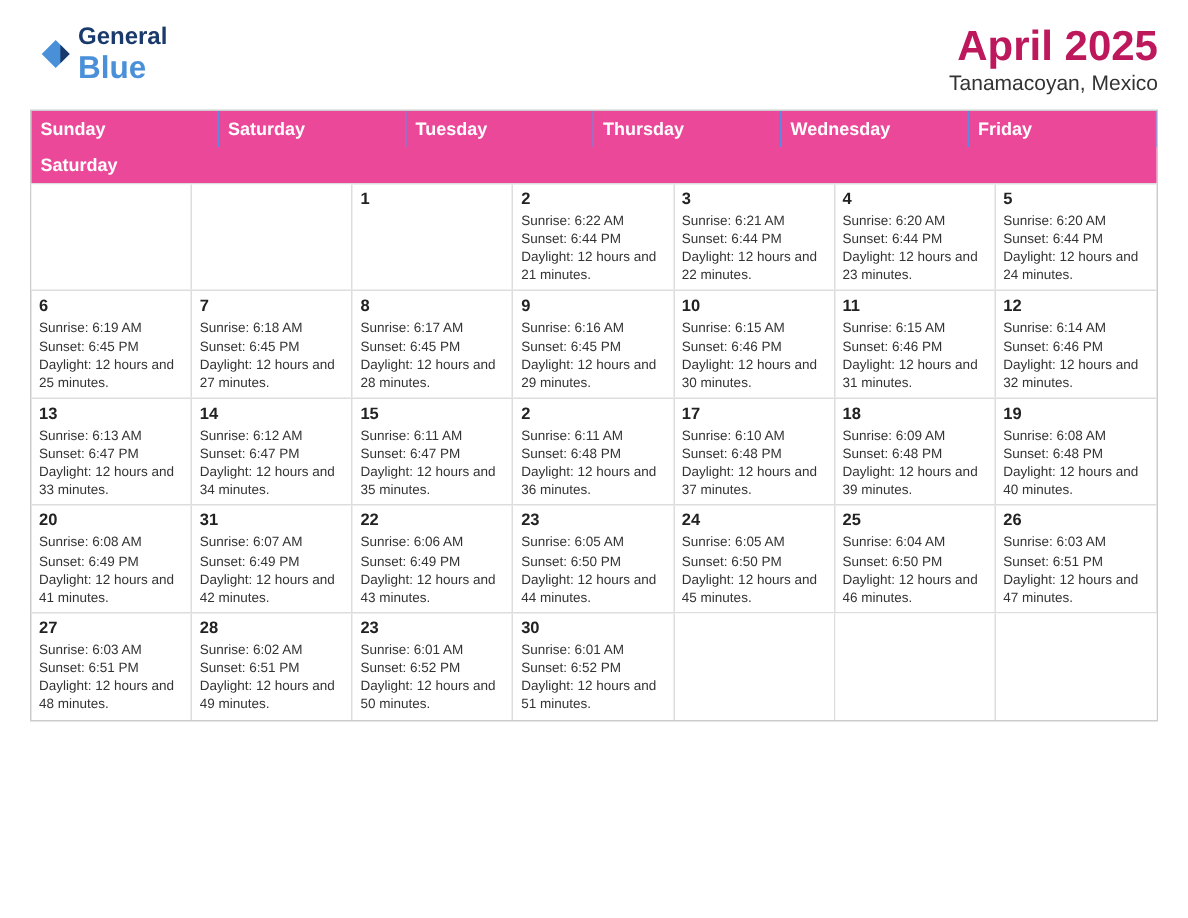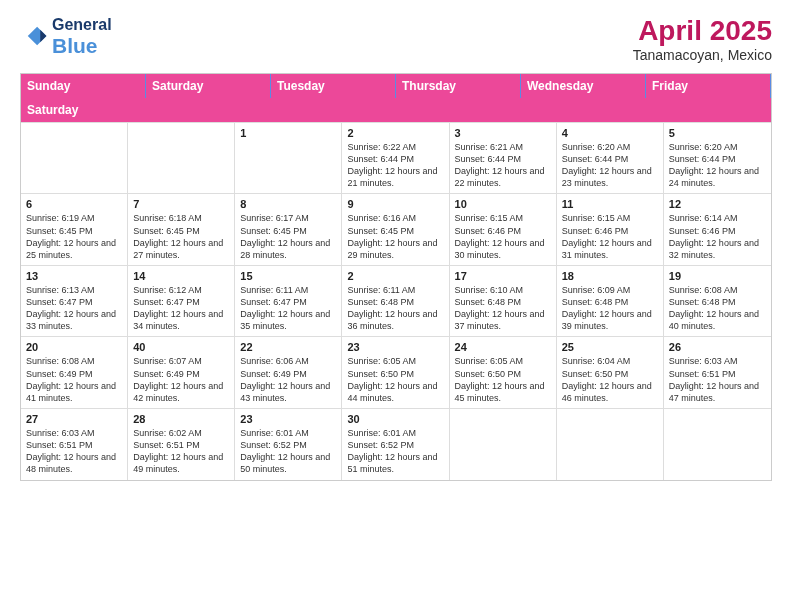--- a/index.html
+++ b/index.html
@@ -253,21 +253,21 @@
           </div>
         </div>
         <div class="cal-row">
           <div class="cal-cell">
             <span class="day-num">20</span>
             <div class="cell-info" style="white-space: pre-line;">Sunrise: 6:08 AM
 Sunset: 6:49 PM
 Daylight: 12 hours and 41 minutes.</div>
           </div>
           <div class="cal-cell">
-            <span class="day-num">40</span>
+            <span class="day-num">31</span>
             <div class="cell-info" style="white-space: pre-line;">Sunrise: 6:07 AM
 Sunset: 6:49 PM
 Daylight: 12 hours and 42 minutes.</div>
           </div>
           <div class="cal-cell">
             <span class="day-num">22</span>
             <div class="cell-info" style="white-space: pre-line;">Sunrise: 6:06 AM
 Sunset: 6:49 PM
 Daylight: 12 hours and 43 minutes.</div>
           </div>

